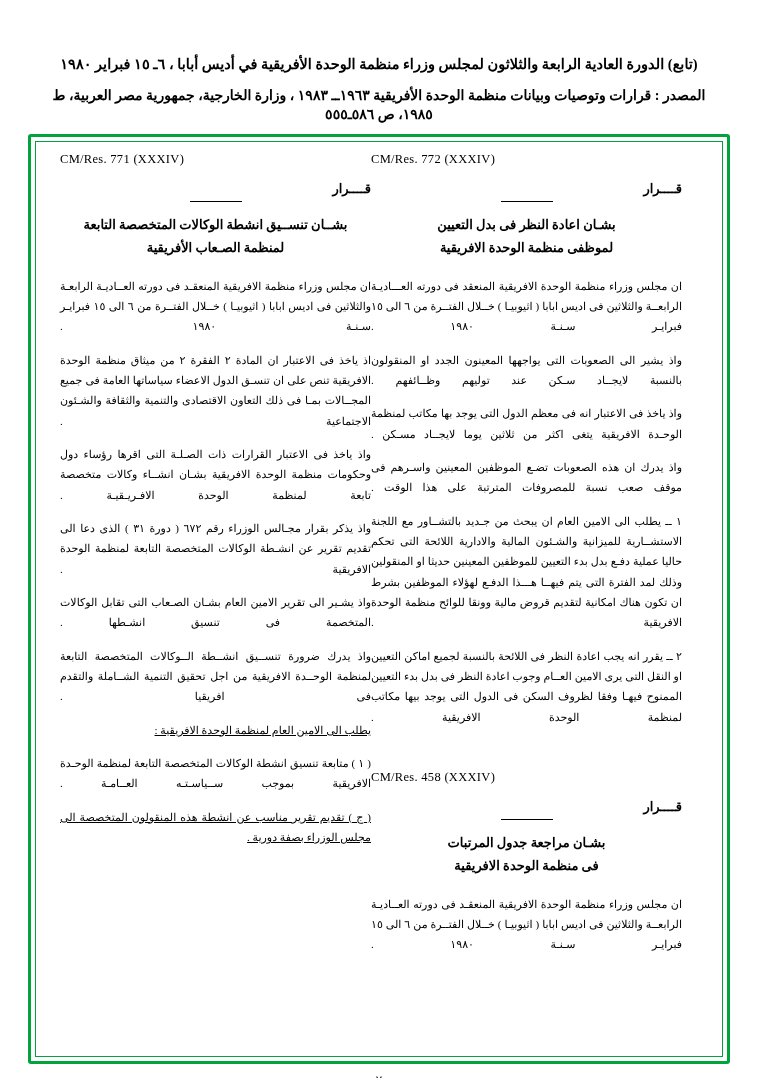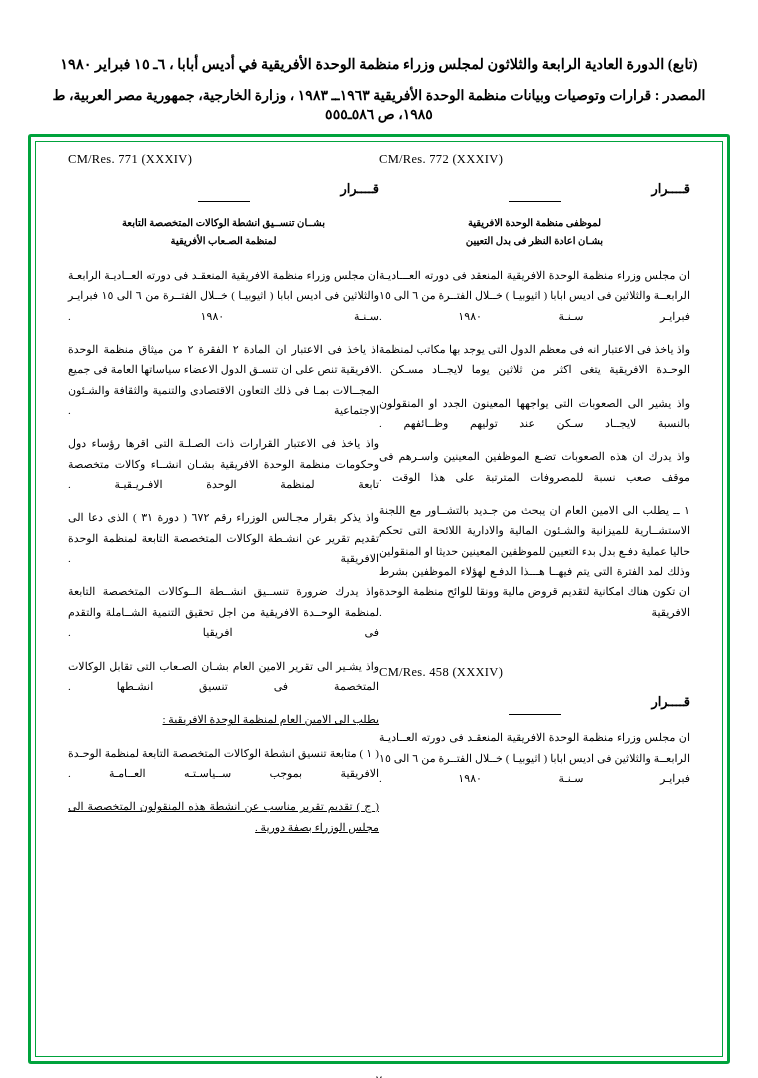--- a/index.html
+++ b/index.html
@@ -54,21 +54,21 @@
     position: absolute;
     left: 4px;
     top: 4px;
     right: 4px;
     bottom: 4px;
     border: 1px solid #00a33c;
     box-sizing: border-box;
   }
   .columns {
     position: absolute;
-    left: 28px;
+    left: 20px;
     top: 108px;
     width: 702px;
     height: 930px;
     display: flex;
     flex-direction: row-reverse;
     box-sizing: border-box;
     padding: 18px 26px 10px 26px;
     direction: rtl;
   }
   .col {
@@ -94,21 +94,21 @@
     margin-bottom: 4px;
   }
   .res-underline {
     width: 52px;
     height: 1px;
     background: #000;
     margin: 0 auto 12px auto;
   }
   .res-subject {
     text-align: center;
-    font-size: 10px;
+    font-size: 13px;
     font-weight: bold;
     line-height: 1.75;
     margin-bottom: 16px;
   }
   .para {
     font-size: 11px;
     line-height: 1.85;
     text-align: justify;
     text-align-last: justify;
     margin-bottom: 13px;
@@ -145,46 +145,51 @@
       <div class="res-word">قــــرار</div>
       <div class="res-underline"></div>
       <div class="res-subject">
         <div>بشــان تنســيق انشطة الوكالات المتخصصة التابعة</div>
         <div>لمنظمة الصـعاب الأفريقية</div>
       </div>
       <p class="para">ان مجلس وزراء منظمة الافريقية المنعقـد فى دورته العــاديـة الرابعـة والثلاثين فى اديس ابابا ( اثيوبيـا ) خــلال الفتــرة من ٦ الى ١٥ فبرايـر سـنـة ١٩٨٠ .</p>
       <p class="para">اذ ياخذ فى الاعتبار ان المادة ٢ الفقرة ٢ من ميثاق منظمة الوحدة الافريقية تنص على ان تنسـق الدول الاعضاء سياساتها العامة فى جميع المجــالات بمـا فى ذلك التعاون الاقتصادى والتنمية والثقافة والشـئون الاجتماعية .</p>
       <p class="para">واذ ياخذ فى الاعتبار القرارات ذات الصـلـة التى اقرها رؤساء دول وحكومات منظمة الوحدة الافريقية بشـان انشــاء وكالات متخصصة تابعة لمنظمة الوحدة الافـريـقيـة .</p>
       <p class="para">واذ يذكر بقرار مجـالس الوزراء رقم ٦٧٢ ( دورة ٣١ ) الذى دعا الى تقديم تقرير عن انشـطة الوكالات المتخصصة التابعة لمنظمة الوحدة الافريقية .</p>
+      <p class="para">واذ يشـير الى تقرير الامين العام بشـان الصـعاب التى تقابل الوكالات المتخصمة فى تنسيق انشـطها .</p>
       <p class="para">واذ يدرك ضرورة تنســيق انشــطة الــوكالات المتخصصة التابعة لمنظمة الوحــدة الافريقية من اجل تحقيق التنمية الشــاملة والتقدم فى افريقيا .</p>
-      <p class="para">واذ يشـير الى تقرير الامين العام بشـان الصـعاب التى تقابل الوكالات المتخصمة فى تنسيق انشـطها .</p>
       <p class="para last-right">يطلب الى الامين العام لمنظمة الوحدة الافريقية :</p>
       <p class="para">( ١ ) متابعة تنسيق انشطة الوكالات المتخصصة التابعة لمنظمة الوحـدة الافريقية بموجب ســياسـتـه العــامـة .</p>
       <p class="para last-right">( ج ) تقديم تقرير مناسب عن انشطة هذه المنقولون المتخصصة الى مجلس الوزراء بصفة دورية .</p>
     </div>
 
     <div class="col left">
       <div class="res-id">CM/Res. 772 (XXXIV)</div>
       <div class="res-word">قــــرار</div>
       <div class="res-underline"></div>
       <div class="res-subject">
+        <div>بشـان اعادة النظر فى بدل التعيين</div>
         <div>لموظفى منظمة الوحدة الافريقية</div>
-        <div>بشـان اعادة النظر فى بدل التعيين</div>
       </div>
       <p class="para">ان مجلس وزراء منظمة الوحدة الافريقية المنعقد فى دورته العـــاديـة الرابعــة والثلاثين فى اديس ابابا ( اثيوبيـا ) خــلال الفتــرة من ٦ الى ١٥ فبرايـر سـنـة ١٩٨٠ .</p>
+      <p class="para">واذ يشير الى الصعوبات التى يواجهها المعينون الجدد او المنقولون بالنسبة لايجــاد سـكن عند توليهم وظــائفهم .</p>
       <p class="para">واذ ياخذ فى الاعتبار انه فى معظم الدول التى يوجد بها مكاتب لمنظمة الوحـدة الافريقية يتغى اكثر من ثلاثين يوما لايجــاد مسـكن .</p>
-      <p class="para">واذ يشير الى الصعوبات التى يواجهها المعينون الجدد او المنقولون بالنسبة لايجــاد سـكن عند توليهم وظــائفهم .</p>
       <p class="para">واذ يدرك ان هذه الصعوبات تضـع الموظفين المعينين واسـرهم فى موقف صعب نسبة للمصروفات المترتبة على هذا الوقت .</p>
       <p class="para">١ ــ يطلب الى الامين العام ان يبحث من جـديد بالتشــاور مع اللجنة الاستشــارية للميزانية والشـئون المالية والادارية اللائحة التى تحكم حاليا عملية دفـع بدل بدء التعيين للموظفين المعينين حديثا او المنقولين وذلك لمد الفترة التى يتم فيهــا هـــذا الدفـع لهؤلاء الموظفين بشرط ان تكون هناك امكانية لتقديم قروض مالية وونقا للوائح منظمة الوحدة الافريقية .</p>
+      <p class="para">٢ ــ يقرر انه يجب اعادة النظر فى اللائحة بالنسبة لجميع اماكن التعيين او النقل التى يرى الامين العــام وجوب اعادة النظر فى بدل بدء التعيين الممنوح فيهـا وفقا لظروف السكن فى الدول التى يوجد بيها مكاتب لمنظمة الوحدة الافريقية .</p>
 
       <div class="spacer-lg"></div>
 
       <div class="res-id">CM/Res. 458 (XXXIV)</div>
       <div class="res-word">قــــرار</div>
       <div class="res-underline"></div>
+      <div class="res-subject">
+        <div>بشـان مراجعة جدول المرتبات</div>
+        <div>فى منظمة الوحدة الافريقية</div>
+      </div>
       <p class="para">ان مجلس وزراء منظمة الوحدة الافريقية المنعقـد فى دورته العــاديـة الرابعــة والثلاثين فى اديس ابابا ( اثيوبيـا ) خــلال الفتــرة من ٦ الى ١٥ فبرايـر سـنـة ١٩٨٠ .</p>
     </div>
 
   </div>
 
   <div class="page-number">٧</div>
 
 </div>
 
 </body></html>

